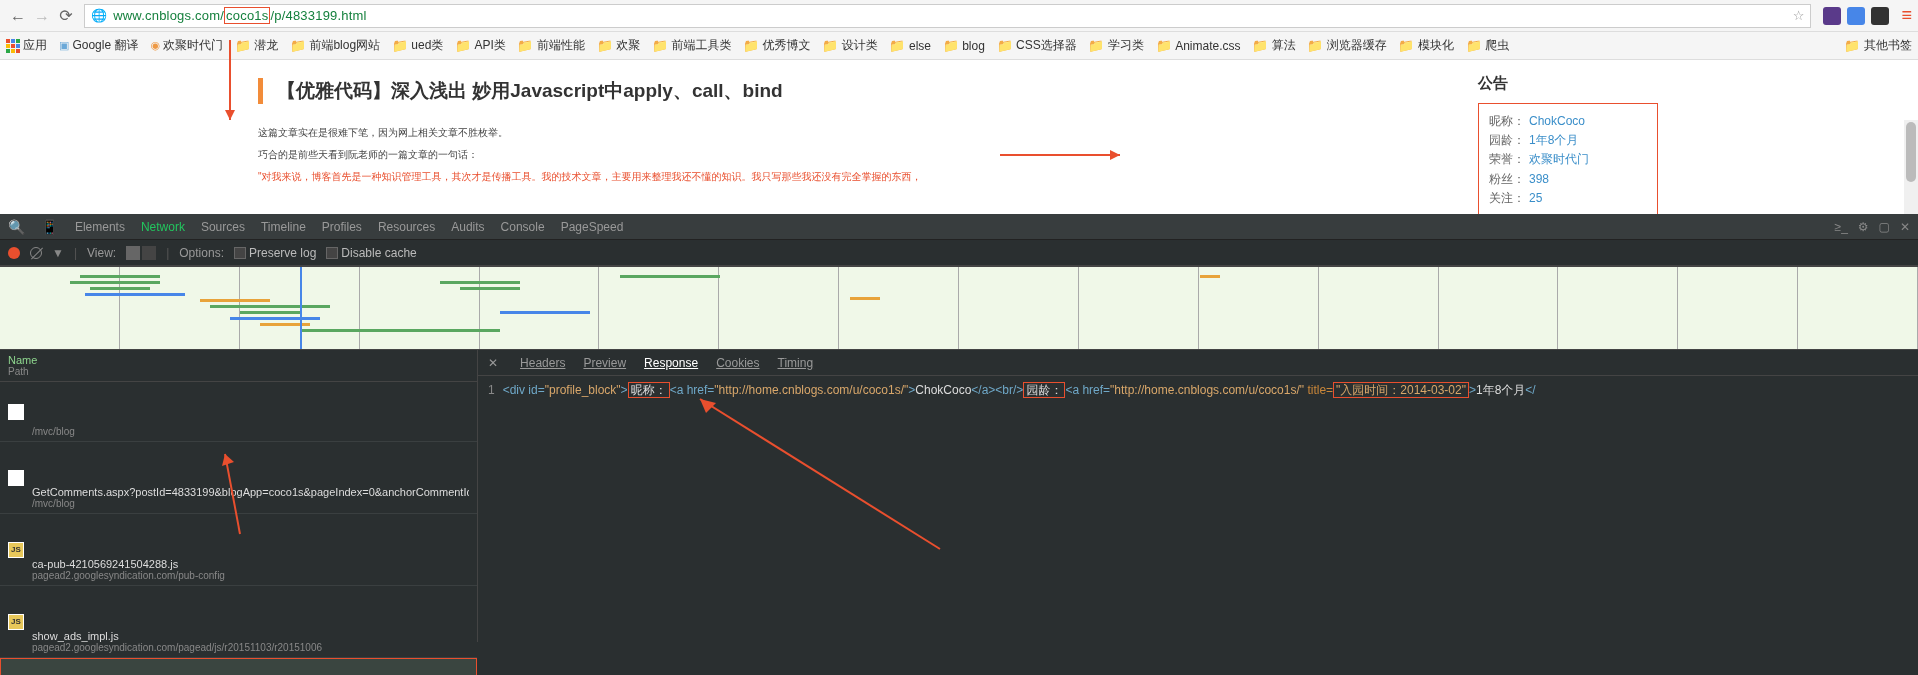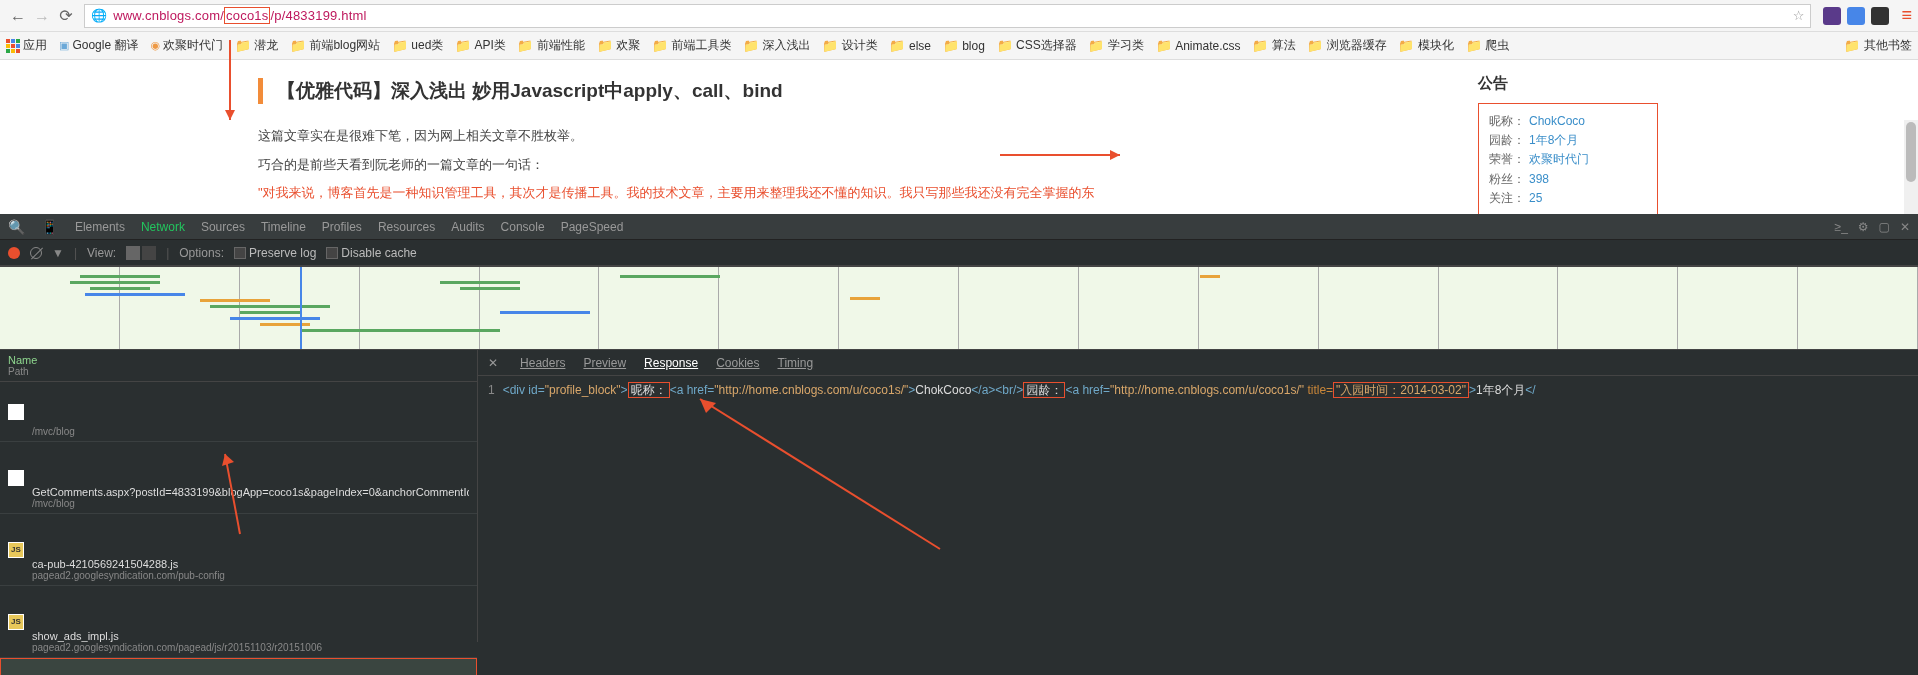--- a/index.html
+++ b/index.html
@@ -3,21 +3,21 @@
 <meta charset="utf-8">
 <style>
 * { margin: 0; padding: 0; box-sizing: border-box; font-family: Arial, "Microsoft YaHei", sans-serif; }
 body { width: 1918px; height: 675px; overflow: hidden; background: #fff; }
 
 
 .browser-bar { height: 32px; background: #f5f5f5; display: flex; align-items: center; padding: 0 6px; border-bottom: 1px solid #ddd; }
 .nav-btn { width: 24px; height: 24px; display: flex; align-items: center; justify-content: center; color: #666; font-size: 16px; }
 .url-bar { flex: 1; height: 24px; background: #fff; border: 1px solid #ccc; margin: 0 6px; display: flex; align-items: center; padding: 0 6px; font-size: 13px; }
 .url-bar .globe { margin-right: 6px; color: #777; }
-.url-text { flex: 1; color: #be185d; letter-spacing: .2px; }
+.url-text { flex: 1; color: #15803d; letter-spacing: .2px; }
 .url-highlight { border: 1px solid #e94f2e; padding: 0 1px; }
 .star { color: #999; margin-left: 6px; }
 .ext-icons { display: flex; gap: 6px; padding: 0 6px; }
 .ext { width: 18px; height: 18px; background: #4a7; border-radius: 3px; }
 .ext.blue { background: #4786e8; }
 .ext.qr { background: #333; }
 .hamburger { margin-left: 6px; color: #e94f2e; font-size: 18px; font-weight: bold; }
 
 
 .bookmarks { height: 28px; background: #f5f5f5; display: flex; align-items: center; padding: 0 6px; font-size: 12px; border-bottom: 1px solid #ddd; gap: 12px; }
@@ -29,21 +29,21 @@
 .apps-icon span:nth-child(2){background:#4786e8}.apps-icon span:nth-child(3){background:#2aa746}
 .apps-icon span:nth-child(4){background:#fbbc05}.apps-icon span:nth-child(5){background:#e94f2e}.apps-icon span:nth-child(6){background:#4786e8}
 .apps-icon span:nth-child(7){background:#2aa746}.apps-icon span:nth-child(8){background:#fbbc05}.apps-icon span:nth-child(9){background:#e94f2e}
 .bm-right { margin-left: auto; }
 
 
 .page { height: 154px; background: #fff; position: relative; display: flex; }
 .article { width: 840px; margin-left: 258px; padding: 18px 0 0; }
 .title-block { border-left: 5px solid #f28c3a; padding-left: 14px; margin-bottom: 18px; }
 .title { font-size: 19px; font-weight: bold; color: #333; }
-.para { font-size: 13px; color: #444; line-height: 2.2; }
+.para { font-size: 10px; color: #444; line-height: 2.2; }
 .para.red { color: #e94f2e; }
 .sidebar { position: absolute; right: 260px; top: 14px; width: 180px; }
 .announce-title { font-size: 15px; font-weight: bold; color: #333; margin-bottom: 10px; }
 .announce-box { border: 1px solid #e94f2e; padding: 8px 10px; font-size: 12px; }
 .announce-box .row { display: flex; line-height: 1.6; }
 .announce-box .lbl { color: #666; }
 .announce-box .val { color: #3a8ec9; margin-left: 4px; }
 
 
 .devtools { height: 461px; background: #2a2f30; color: #bbb; font-size: 12px; position: relative; }
@@ -168,21 +168,21 @@
   <div class="bm">
       <span class="folder">📁</span>
       <span>欢聚</span>
     </div>
   <div class="bm">
       <span class="folder">📁</span>
       <span>前端工具类</span>
     </div>
   <div class="bm">
       <span class="folder">📁</span>
-      <span>深入浅出</span>
+      <span>优秀博文</span>
     </div>
   <div class="bm">
       <span class="folder">📁</span>
       <span>设计类</span>
     </div>
   <div class="bm">
       <span class="folder">📁</span>
       <span>else</span>
     </div>
   <div class="bm">

